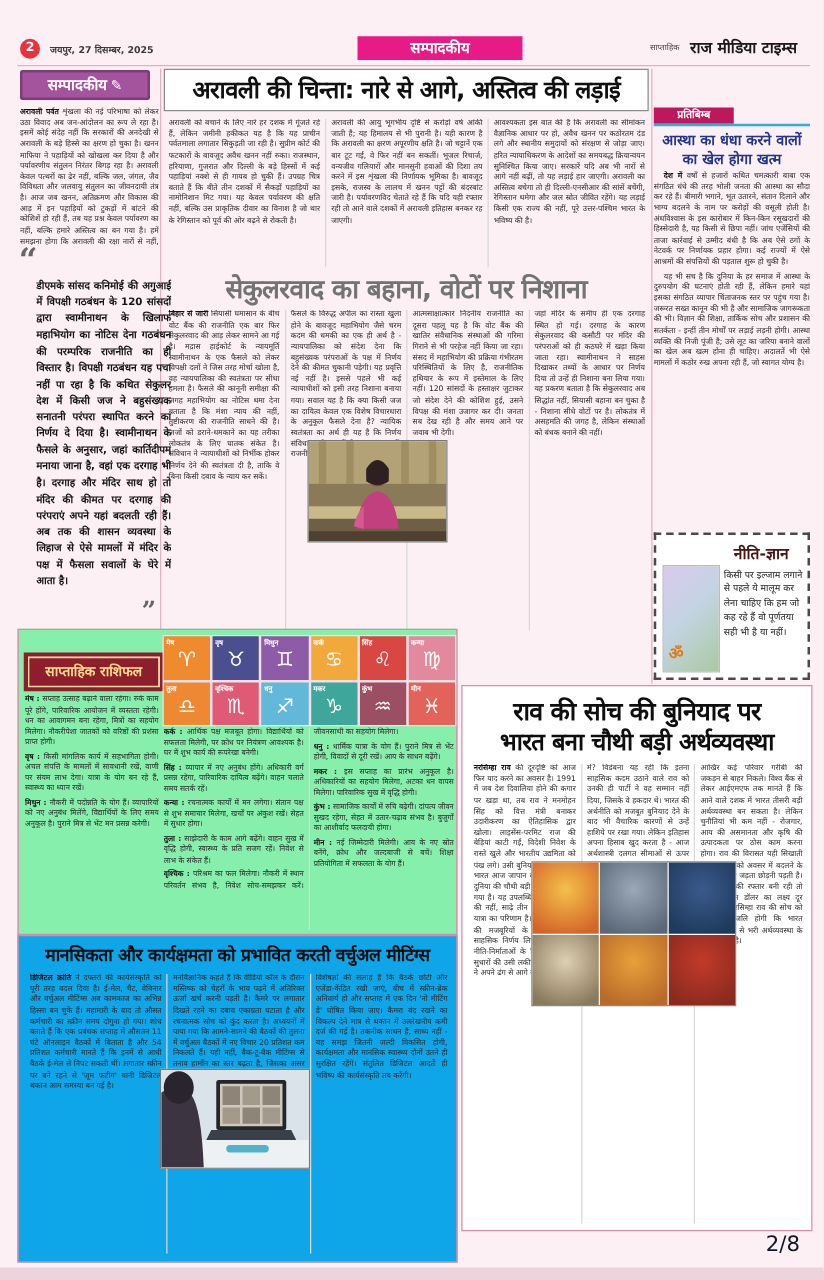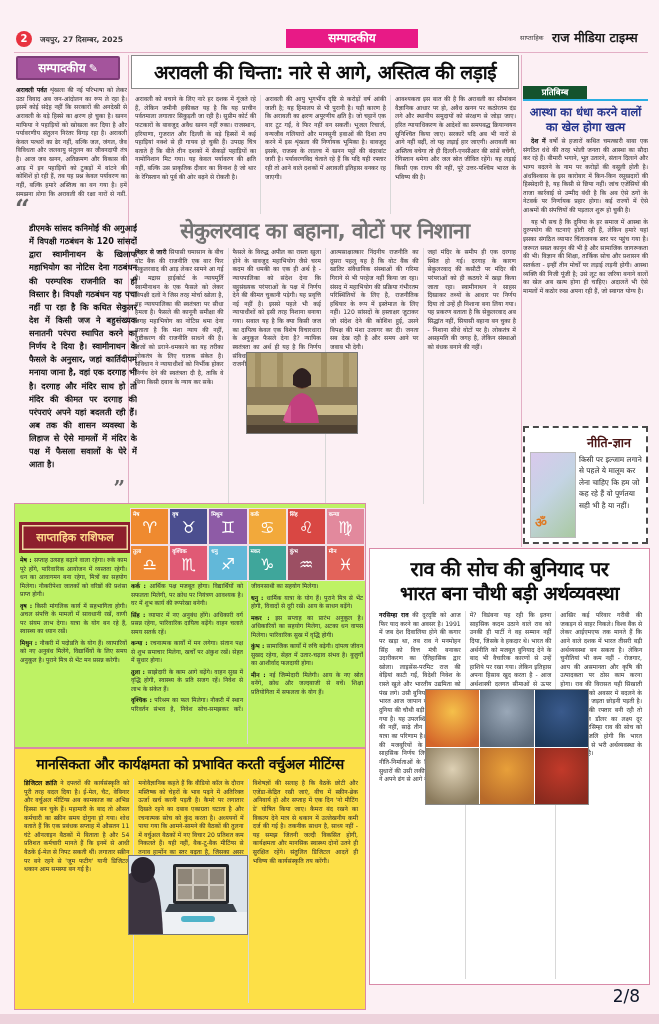--- a/index.html
+++ b/index.html
@@ -38,39 +38,39 @@
                  font-size:19px;font-weight:bold;color:#101010;text-align:center;line-height:33px;
                  letter-spacing:-0.5px;white-space:nowrap;overflow:hidden;}
   .lead-cols{left:131px;top:95px;width:389px;height:119px;}
   
   .secular-headline{left:131px;top:216px;width:388px;height:29px;font-size:21px;font-weight:bold;color:#737373;
                     text-align:center;letter-spacing:-0.5px;white-space:nowrap;overflow:hidden;}
   .secular-cols{left:131px;top:248px;width:389px;height:256px;}
   .photo-frame{border:1px solid #777;background:#fff;}
   .photo-parliament{left:246px;top:352px;width:112px;height:82px;}
   
-  .pratibimb-tab{left:523px;top:86px;width:64px;height:13px;background:#14532d;color:#fff;font-size:8.5px;
+  .pratibimb-tab{left:523px;top:86px;width:64px;height:13px;background:#be185d;color:#fff;font-size:8.5px;
                  font-weight:bold;text-align:center;line-height:13px;}
   .pratibimb-underline{left:523px;top:99px;width:125px;height:0;border-top:2px solid #2aaee2;}
   .pratibimb-h1{left:523px;top:104px;width:125px;font-size:11.5px;font-weight:bold;color:#23348c;
                 text-align:center;white-space:nowrap;overflow:hidden;}
   .pratibimb-h2{left:523px;top:119px;width:125px;font-size:11.5px;font-weight:bold;color:#23348c;
                 text-align:center;white-space:nowrap;overflow:hidden;}
   .pratibimb-body{left:523px;top:137px;width:125px;height:285px;}
   .pratibimb-body p{margin:0 0 3px 0;text-indent:8px;}
   
   .neeti-box{left:523px;top:426px;width:125px;height:118px;border:2px dashed #4a4a4a;background:#fff;}
   .neeti-title{position:absolute;left:48px;top:6px;width:72px;font-size:12.5px;font-weight:bold;color:#4a1515;text-align:center;}
   .neeti-img{position:absolute;left:5px;top:24px;width:44px;height:84px;border:1px solid #bbb;
              background:linear-gradient(135deg,#d9c9ec 0%,#c4d4e4 45%,#a9c9a1 100%);}
   .neeti-om{position:absolute;left:4px;bottom:6px;font-size:13px;color:#e07820;font-weight:bold;}
   .neeti-text{position:absolute;left:54px;top:26px;width:66px;height:84px;font-size:7.4px;line-height:1.55;
               color:#222;text-align:left;overflow:hidden;}
   
-  .rashifal-box{left:14px;top:503px;width:352px;height:245px;border:1.5px solid #d98aa8;background:#bef264;}
+  .rashifal-box{left:14px;top:503px;width:352px;height:245px;border:1.5px solid #d98aa8;background:#86efac;}
   .rashifal-title{position:absolute;left:6px;top:20px;width:106px;height:25px;background:#8d1f2d;
                   border:1px solid #8d1f2d;box-shadow:0 0 0 2px #8d1f2d, inset 0 0 0 1.5px #eed9a0;
                   color:#ffd98c;font-size:11px;font-weight:bold;text-align:center;line-height:25px;}
   .zodiac-grid{position:absolute;left:115px;top:4px;width:233px;height:71px;display:grid;
                grid-template-columns:repeat(6,1fr);grid-template-rows:1fr 1fr;gap:2px;
                background:#f2dfe8;padding:1px;}
   .zodiac-tile{position:relative;overflow:hidden;}
   .zodiac-tile .zname{position:absolute;left:2px;top:1px;font-size:5.5px;color:#fff;font-weight:bold;}
   .zodiac-tile .zglyph{position:absolute;left:0;right:0;top:9px;text-align:center;font-size:16px;color:#fff;}
   .rashi-left{position:absolute;left:5px;top:52px;width:107px;height:188px;overflow:hidden;}
@@ -82,21 +82,21 @@
   .rao-box{left:369px;top:548px;width:281px;height:437px;border:1.5px solid #d98aa8;background:#fff;}
   .rao-h{position:absolute;left:0;width:100%;text-align:center;font-weight:bold;color:#0e0e0e;
          letter-spacing:-0.5px;white-space:nowrap;overflow:hidden;}
   .rao-h1{top:6px;font-size:20px;}
   .rao-h2{top:31px;font-size:19px;}
   .rao-cols{position:absolute;left:5px;top:62px;width:271px;height:368px;}
   .rao-collage{position:absolute;left:55px;top:140px;width:162px;height:114px;border:1px solid #888;
                background:#fff;display:grid;grid-template-columns:1fr 1fr 1fr;grid-template-rows:1fr 1fr;gap:1px;}
   .collage-tile{overflow:hidden;}
   
-  .virtual-box{left:14px;top:748px;width:352px;height:262px;border:1.5px solid #d98aa8;background:#fde047;}
+  .virtual-box{left:14px;top:748px;width:352px;height:262px;border:1.5px solid #d98aa8;background:#0ea5e9;}
   .virtual-h{position:absolute;left:0;top:5px;width:100%;text-align:center;font-size:14px;font-weight:bold;
              color:#0e0e0e;letter-spacing:-0.3px;white-space:nowrap;overflow:hidden;}
   .virtual-cols{position:absolute;left:5px;top:30px;width:342px;height:224px;}
   .photo-video{left:128px;top:855px;width:120px;height:80px;}
   
   .pagenum{left:560px;top:986px;width:80px;font-size:17px;color:#0f172a;text-align:right;}
   .bottom-strip{left:0;top:1014px;width:659px;height:10px;background:#edd3dc;}
 </style>
 </head>
 <body>

